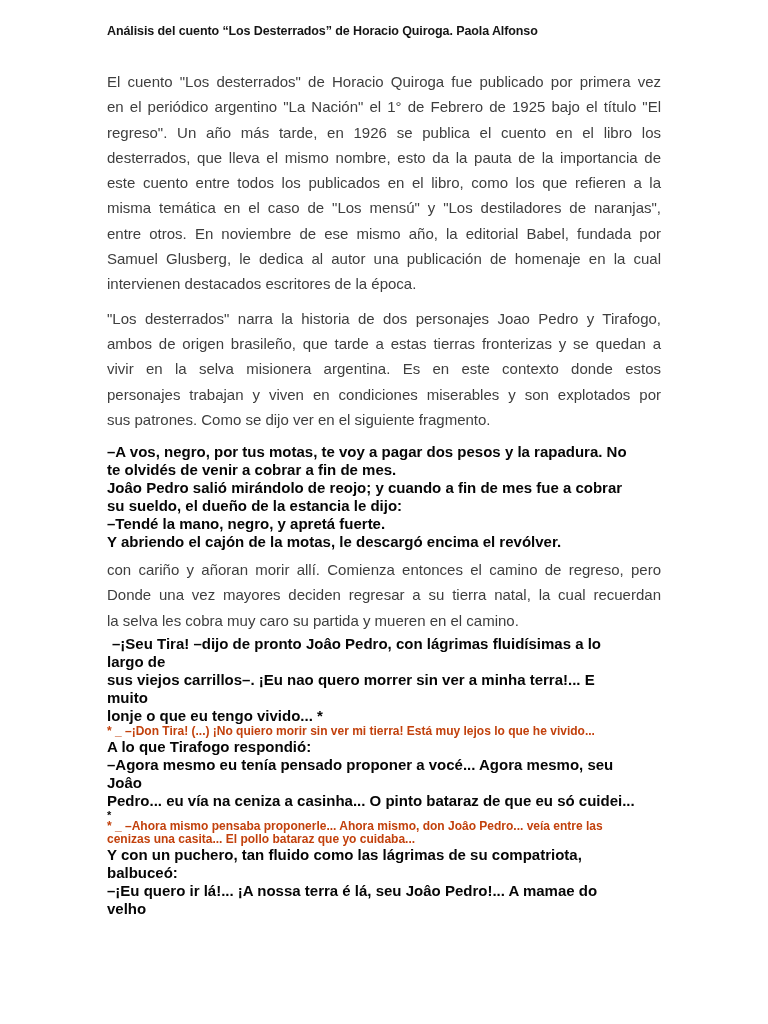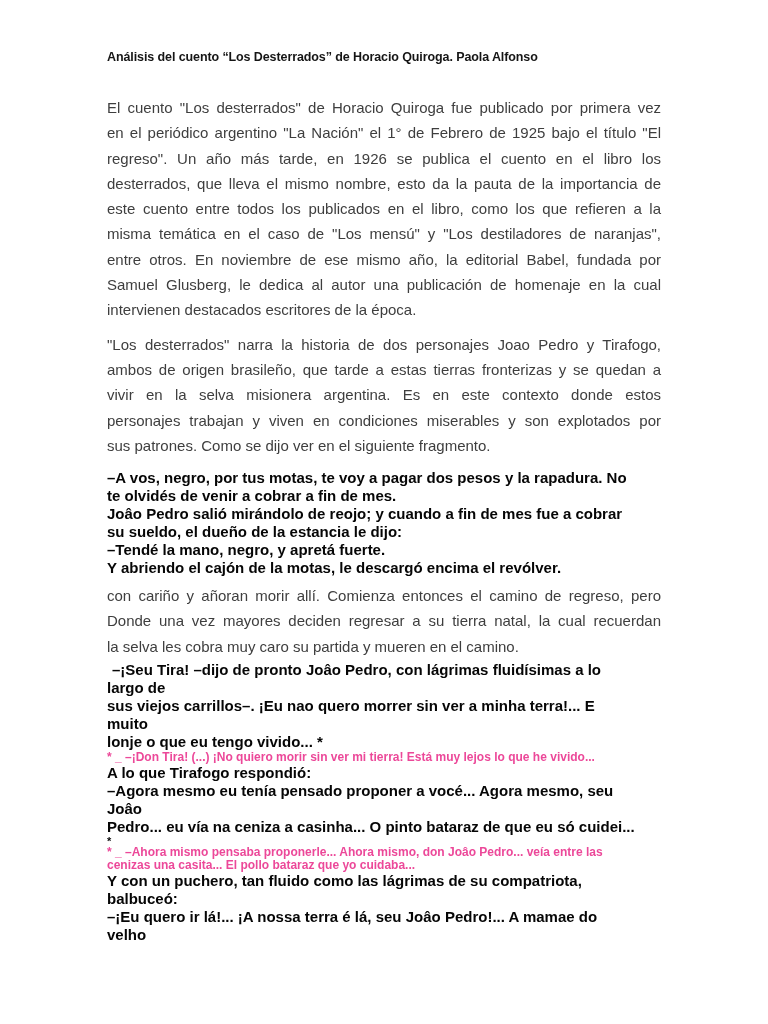--- a/index.html
+++ b/index.html
@@ -5,21 +5,21 @@
   * { margin:0; padding:0; box-sizing:border-box; }
   html, body { background:#ffffff; }
   body {
     width:768px; height:1024px;
     font-family:"Liberation Sans", sans-serif;
     overflow:hidden;
   }
   .page {
     width:624px; height:1024px;
     background:#ffffff;
-    padding:50px 107px 0 107px;
+    padding:24px 107px 0 107px;
   }
   .content { width:554px; }
   .doc-header {
     font-size:12.5px;
     font-weight:700;
     color:#151515;
     letter-spacing:-0.1px;
     margin-bottom:31px;
     white-space:nowrap;
   }
@@ -39,21 +39,21 @@
     font-size:15px;
     font-weight:700;
     color:#060606;
     line-height:18px;
   }
   .qline { white-space:nowrap; }
   .fnote, .fline {
     font-size:12px;
     font-weight:700;
     line-height:13px;
-    color:#ec4899;
+    color:#c2410c;
     white-space:nowrap;
   }
   .ast { font-size:11px; line-height:10px; }
   .indent-first .qline:first-child { padding-left:5px; }
   .p1 { margin-bottom:9px; }
   .p2 { margin-bottom:11px; }
   .q1 { margin-bottom:6px; }
   .p3 { margin-bottom:2px; }
 </style>
 </head>

